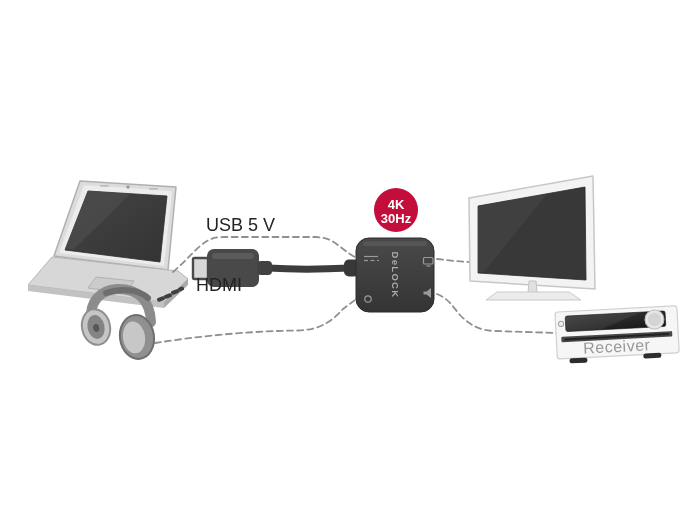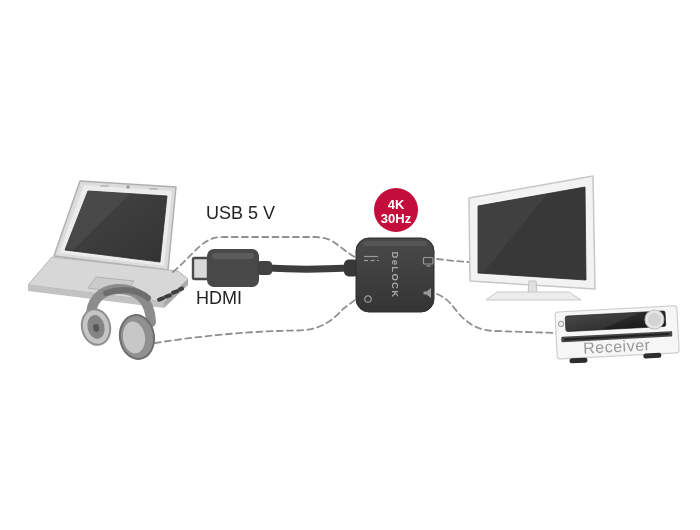--- a/index.html
+++ b/index.html
@@ -1,22 +1,22 @@
 <!DOCTYPE html>
 <html><head>
 <meta charset="utf-8">
 <style>
   html,body{margin:0;padding:0;background:#fff;}
   .stage{position:relative;width:700px;height:530px;background:#ffffff;overflow:hidden;
          font-family:"Liberation Sans",sans-serif;}
   .stage svg{position:absolute;left:0;top:0;}
   .float-label{position:absolute;color:#232323;font-size:18px;line-height:1;
                font-family:"Liberation Sans",sans-serif;white-space:nowrap;}
-  .usb-label{left:206px;top:204px;}
-  .hdmi-label{left:196px;top:289px;}
+  .usb-label{left:206px;top:216px;}
+  .hdmi-label{left:196px;top:276px;}
   svg text{font-family:"Liberation Sans",sans-serif;}
   .badge-text{font-weight:bold;font-size:13px;}
   .brand-text{font-size:9.5px;font-weight:bold;letter-spacing:1.3px;}
   .receiver-text{font-size:16px;letter-spacing:0.5px;}
   .dash{fill:none;stroke-width:1.8;stroke-dasharray:6 4.2;stroke-linecap:round;}
 </style>
 </head>
 <body>
 
 <div class="stage">

